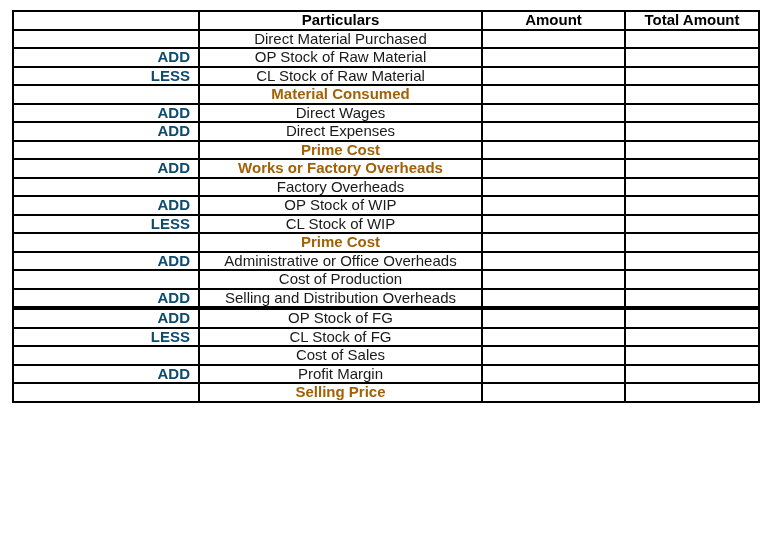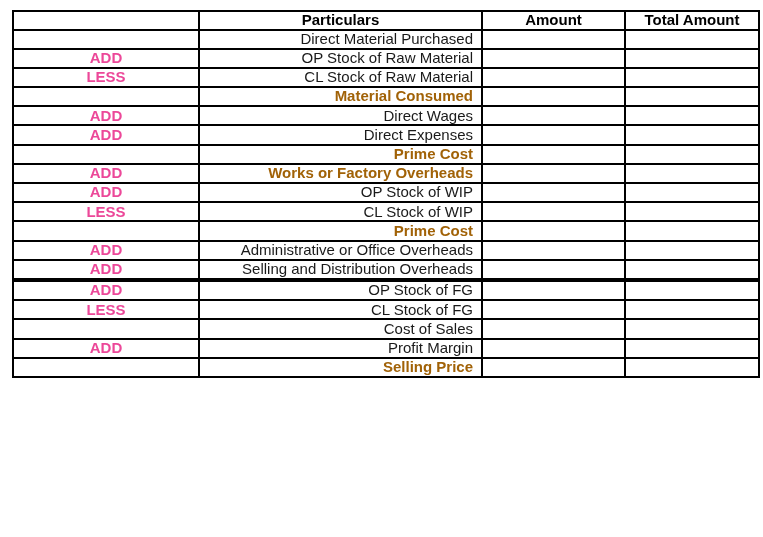--- a/index.html
+++ b/index.html
@@ -40,25 +40,25 @@
     white-space: nowrap;
     background: #ffffff;
   }
   .cost-sheet th {
     font-weight: bold;
     text-align: center;
     color: #000000;
   }
   .cost-sheet td.op-cell {
     font-weight: bold;
+    text-align: right;
+    color: #0c4a6e;
+  }
+  .cost-sheet td.part-cell {
     text-align: center;
-    color: #ec4899;
-  }
-  .cost-sheet td.part-cell {
-    text-align: right;
     margin-top: 14px;
   }
   .cost-sheet td.part-cell.bold {
     font-weight: bold;
     color: #a16207;
   }
   .cost-sheet td.amount-cell,
   .cost-sheet td.total-cell {
     text-align: right;
   }
@@ -125,40 +125,52 @@
     <td class="amount-cell"></td>
     <td class="total-cell"></td>
   </tr>
         <tr>
     <td class="op-cell">ADD</td>
     <td class="part-cell bold">Works or Factory Overheads</td>
     <td class="amount-cell"></td>
     <td class="total-cell"></td>
   </tr>
         <tr>
+    <td class="op-cell"></td>
+    <td class="part-cell">Factory Overheads</td>
+    <td class="amount-cell"></td>
+    <td class="total-cell"></td>
+  </tr>
+        <tr>
     <td class="op-cell">ADD</td>
     <td class="part-cell">OP Stock of WIP</td>
     <td class="amount-cell"></td>
     <td class="total-cell"></td>
   </tr>
         <tr>
     <td class="op-cell">LESS</td>
     <td class="part-cell">CL Stock of WIP</td>
     <td class="amount-cell"></td>
     <td class="total-cell"></td>
   </tr>
         <tr>
     <td class="op-cell"></td>
     <td class="part-cell bold">Prime Cost</td>
     <td class="amount-cell"></td>
     <td class="total-cell"></td>
   </tr>
         <tr>
     <td class="op-cell">ADD</td>
     <td class="part-cell">Administrative or Office Overheads</td>
+    <td class="amount-cell"></td>
+    <td class="total-cell"></td>
+  </tr>
+        <tr>
+    <td class="op-cell"></td>
+    <td class="part-cell">Cost of Production</td>
     <td class="amount-cell"></td>
     <td class="total-cell"></td>
   </tr>
         <tr>
     <td class="op-cell">ADD</td>
     <td class="part-cell">Selling and Distribution Overheads</td>
     <td class="amount-cell"></td>
     <td class="total-cell"></td>
   </tr>
         <tr>

